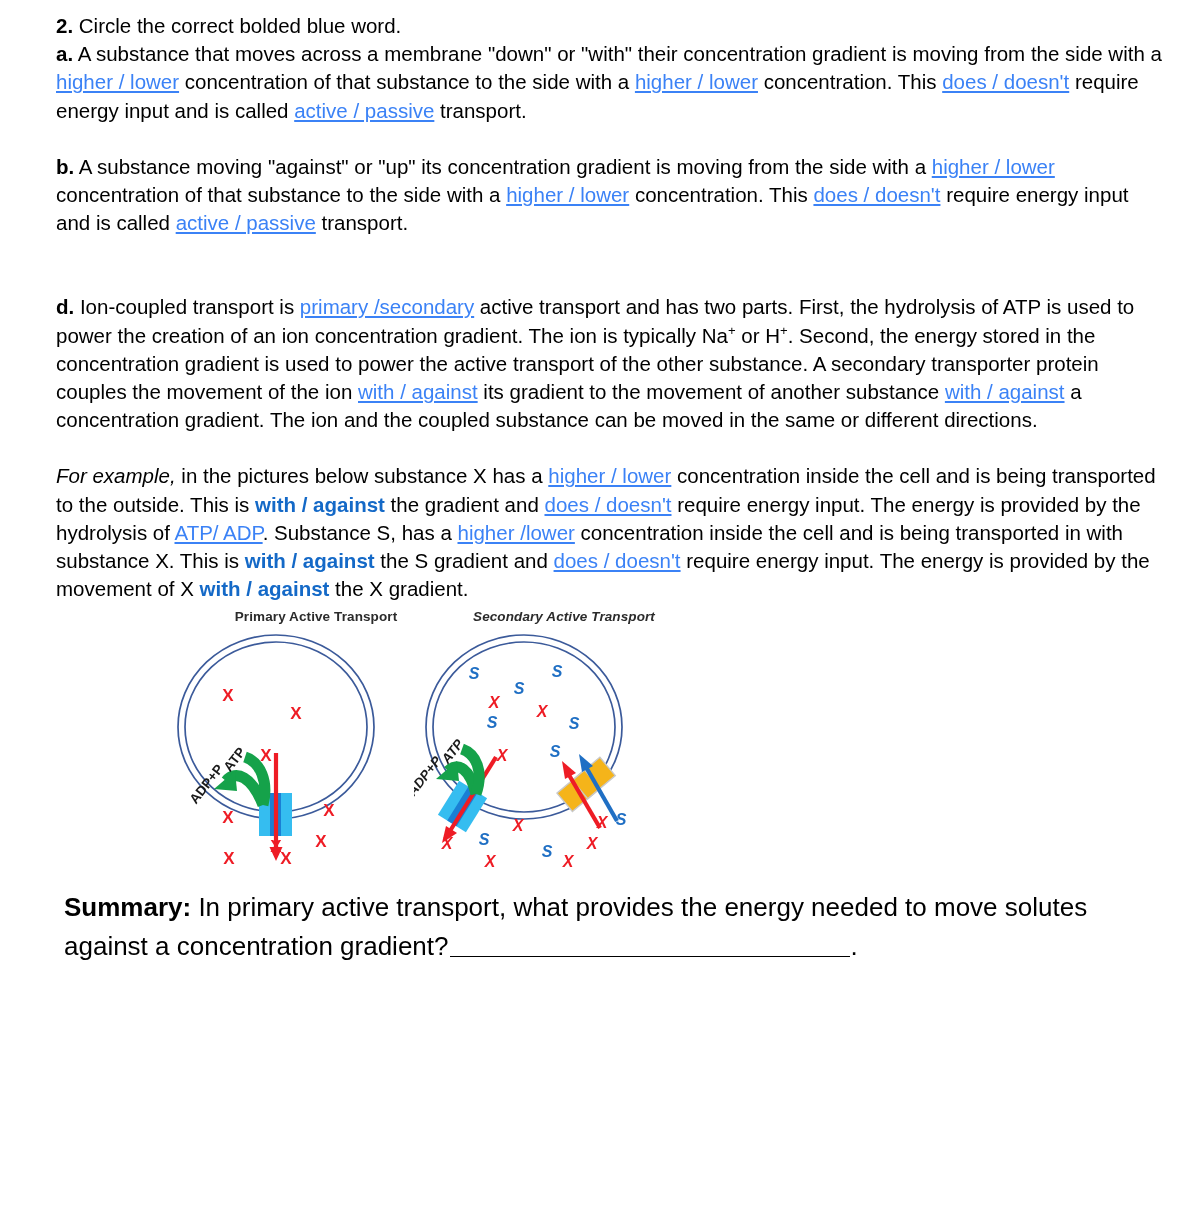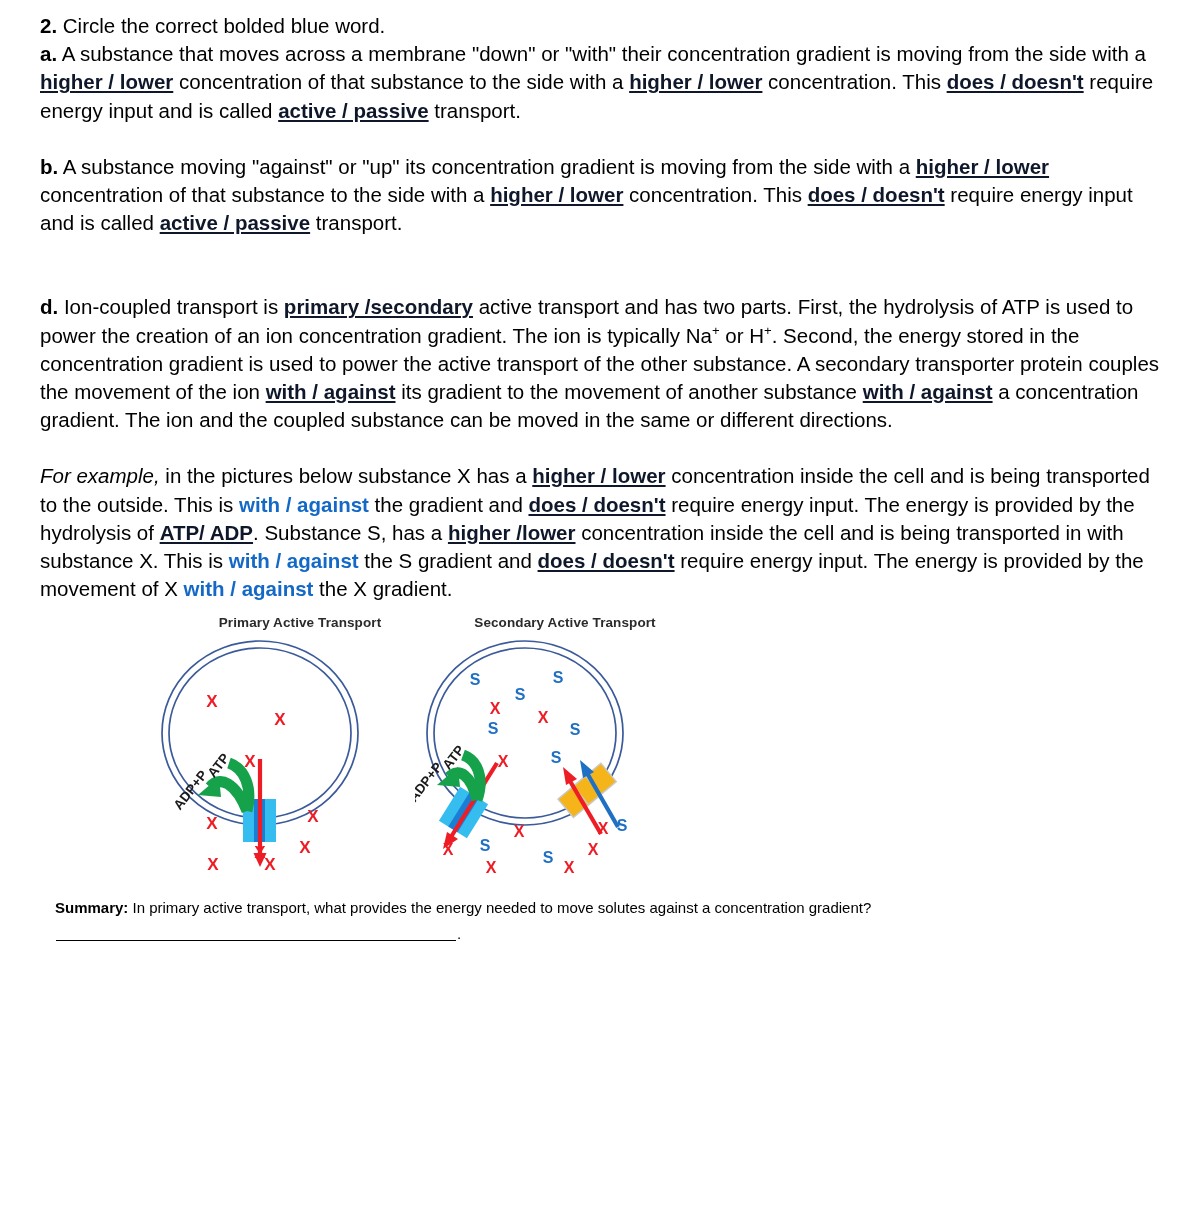--- a/index.html
+++ b/index.html
@@ -10,49 +10,49 @@
   }
   body {
     width: 1200px;
     height: 1232px;
     font-family: "Liberation Sans", sans-serif;
     color: #000000;
     position: relative;
     overflow: hidden;
   }
   .page {
-    padding: 12px 38px 0 40px;
+    padding: 12px 38px 0 56px;
   }
   p.q {
     font-size: 20.5px;
     line-height: 28.2px;
     margin: 0;
   }
   .gap-sm { height: 28px; }
   .gap-md { height: 28px; }
   b.lbl { font-weight: bold; }
   .blue-u {
-    color: #0f172a;
-    font-weight: bold;
+    color: #3b82f6;
+    font-weight: normal;
     text-decoration: underline;
     text-underline-offset: 2px;
   }
   .blue-nu {
     color: #1469c7;
     font-weight: bold;
   }
   .ital { font-style: italic; }
   sup { font-size: 0.64em; vertical-align: super; line-height: 0; }
 
   
   .figure-area {
     position: relative;
     width: 1120px;
     height: 265px;
-    margin-top: 12px;
+    margin-top: 6px;
   }
   .fig {
     position: absolute;
     top: 0;
     width: 300px;
     height: 265px;
   }
   .fig-title {
     position: absolute;
     top: 0;
@@ -62,23 +62,23 @@
     font-size: 13.5px;
     font-weight: bold;
     color: #2b2b2b;
     letter-spacing: .1px;
   }
   .fig svg { position: absolute; top: 0; left: 0; }
 
   
   .summary { margin-top: 14px; }
   .summary p {
-    font-size: 15px;
-    line-height: 26px;
-    margin: 15px;
+    font-size: 26px;
+    line-height: 39px;
+    margin: 8px;
   }
   .blank {
     display: inline-block;
     border-bottom: 1.6px solid #000;
     vertical-align: baseline;
     height: 17px;
     margin: 0 1px -2px 1px;
   }
   .blank-a { width: 400px; }
   .blank-b { width: 629px; }
@@ -159,21 +159,21 @@
           <text x="62" y="214">X</text>
           <text x="163" y="207">X</text>
           <text x="110" y="243">X</text>
           <text x="63" y="255">X</text>
           <text x="120" y="255">X</text>
           <text x="155" y="238">X</text>
         </g>
       </svg>
     </div>
 
-    <div class="fig" style="left:375px;">
+    <div class="fig" style="left:358px;font-style:italic;">
       <div class="fig-title">Secondary Active Transport</div>
       <svg width="300" height="265" viewBox="0 0 300 265">
 
         <ellipse cx="110" cy="118" rx="98" ry="92" fill="#ffffff" stroke="#3b5a9a" stroke-width="1.7"></ellipse>
         <ellipse cx="110" cy="118" rx="91" ry="85" fill="#ffffff" stroke="#3b5a9a" stroke-width="1.7"></ellipse>
 
         <g transform="rotate(32 50 196)">
           <rect x="33" y="178" width="33" height="40" fill="#35bdf0"></rect>
           <rect x="44" y="178" width="11" height="40" fill="#1a7fd4"></rect>
         </g>

